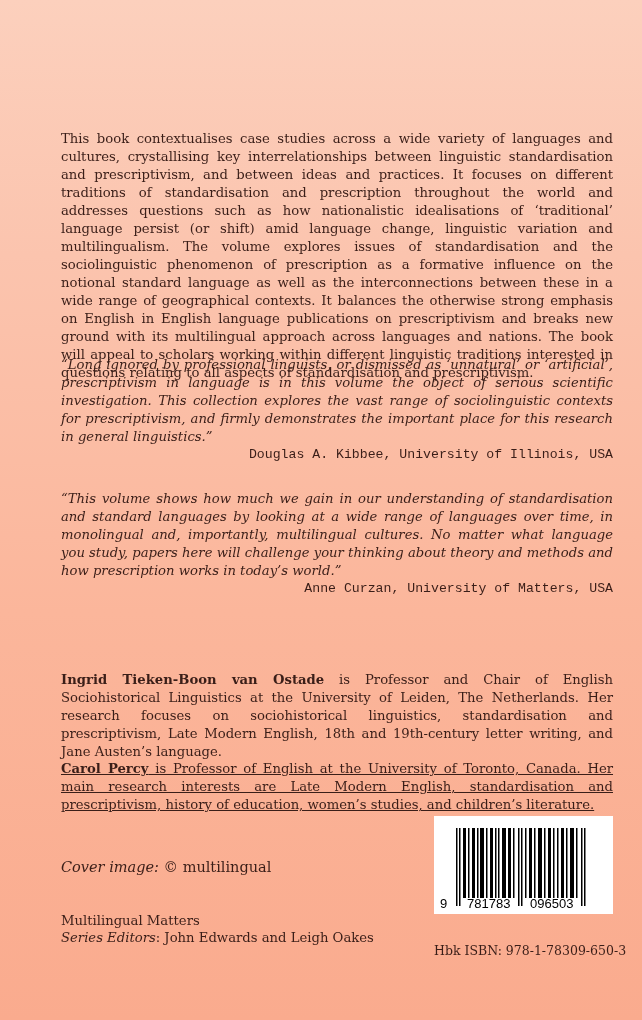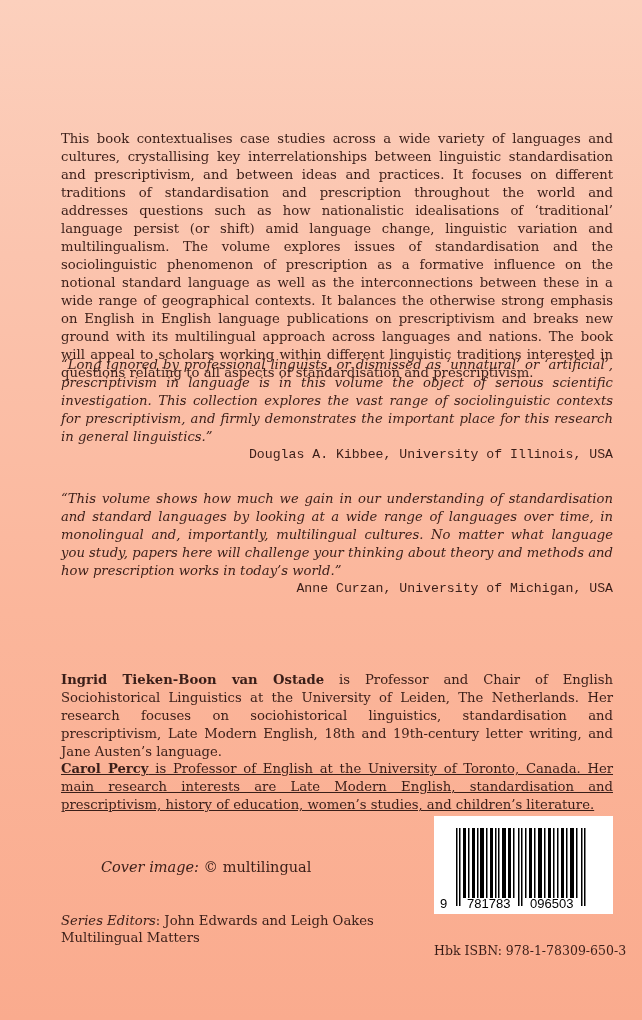--- a/index.html
+++ b/index.html
@@ -13,53 +13,53 @@
     .justify { text-align: justify; text-align-last: left; }
     .blurb { top: 94px; margin-top: 36px; }
     .quote { font-style: italic; }
     .attrib { text-align: right; font-style: normal; font-family: Liberation Mono, monospace; }
     .q1 { top: 356px; }
     .q2 { top: 490px; }
     .bio1 { top: 671px; }
     .bio2 { top: 760px; text-decoration: underline; }
     .bold { font-weight: bold; }
     .cover { position: absolute; left: 61px; top: 859px; font-size: 14.5px; }
-    .cover i { font-style: italic; margin-left: 40px; }
+    .cover i { font-style: italic; }
     .publisher { position: absolute; left: 61px; top: 912px; font-size: 13.2px; line-height: 17px; }
     .barcode-box {
       position: absolute; left: 434px; top: 816px; width: 179px; height: 98px;
       background: #ffffff;
     }
     .barcode-box svg { display: block; }
     .isbn { position: absolute; left: 434px; top: 927px; font-size: 12.5px; margin-top: 16px; }
   </style>
 </head>
 <body>
 
 <div class="block justify blurb">This book contextualises case studies across a wide variety of languages and cultures, crystallising key interrelationships between linguistic standardisation and prescriptivism, and between ideas and practices. It focuses on different traditions of standardisation and prescription throughout the world and addresses questions such as how nationalistic idealisations of ‘traditional’ language persist (or shift) amid language change, linguistic variation and multilingualism. The volume explores issues of standardisation and the sociolinguistic phenomenon of prescription as a formative influence on the notional standard language as well as the interconnections between these in a wide range of geographical contexts. It balances the otherwise strong emphasis on English in English language publications on prescriptivism and breaks new ground with its multilingual approach across languages and nations. The book will appeal to scholars working within different linguistic traditions interested in questions relating to all aspects of standardisation and prescriptivism.</div>
 
 <div class="block q1">
   <div class="justify quote">“Long ignored by professional linguists, or dismissed as ‘unnatural’ or ‘artificial’, prescriptivism in language is in this volume the object of serious scientific investigation. This collection explores the vast range of sociolinguistic contexts for prescriptivism, and firmly demonstrates the important place for this research in general linguistics.”</div>
   <div class="attrib">Douglas A. Kibbee, University of Illinois, USA</div>
 </div>
 
 <div class="block q2">
   <div class="justify quote">“This volume shows how much we gain in our understanding of standardisation and standard languages by looking at a wide range of languages over time, in monolingual and, importantly, multilingual cultures. No matter what language you study, papers here will challenge your thinking about theory and methods and how prescription works in today’s world.”</div>
-  <div class="attrib">Anne Curzan, University of Michigan, USA</div>
+  <div class="attrib">Anne Curzan, University of Matters, USA</div>
 </div>
 
 <div class="block justify bio1"><span class="bold">Ingrid Tieken-Boon van Ostade</span><span> is Professor and Chair of English Sociohistorical Linguistics at the University of Leiden, The Netherlands. Her research focuses on sociohistorical linguistics, standardisation and prescriptivism, Late Modern English, 18th and 19th-century letter writing, and Jane Austen’s language.</span></div>
 
 <div class="block justify bio2"><span class="bold">Carol Percy</span><span> is Professor of English at the University of Toronto, Canada. Her main research interests are Late Modern English, standardisation and prescriptivism, history of education, women’s studies, and children’s literature.</span></div>
 
 <div class="cover"><i>Cover image:</i><span> © multilingual</span></div>
 
 <div class="publisher">
+  <div>Multilingual Matters</div>
   <div><i>Series Editors</i><span>: John Edwards and Leigh Oakes</span></div>
-  <div>Multilingual Matters</div>
 </div>
 
 <div class="barcode-box">
   <svg width="179" height="98" viewBox="0 0 179 98">
     <g fill="#000">
       <rect x="22" y="12" width="1.5" height="78"></rect>
       <rect x="25" y="12" width="1.5" height="78"></rect>
       <rect x="29" y="12" width="3" height="70"></rect>
       <rect x="34" y="12" width="1.5" height="70"></rect>
       <rect x="38" y="12" width="3" height="70"></rect>

